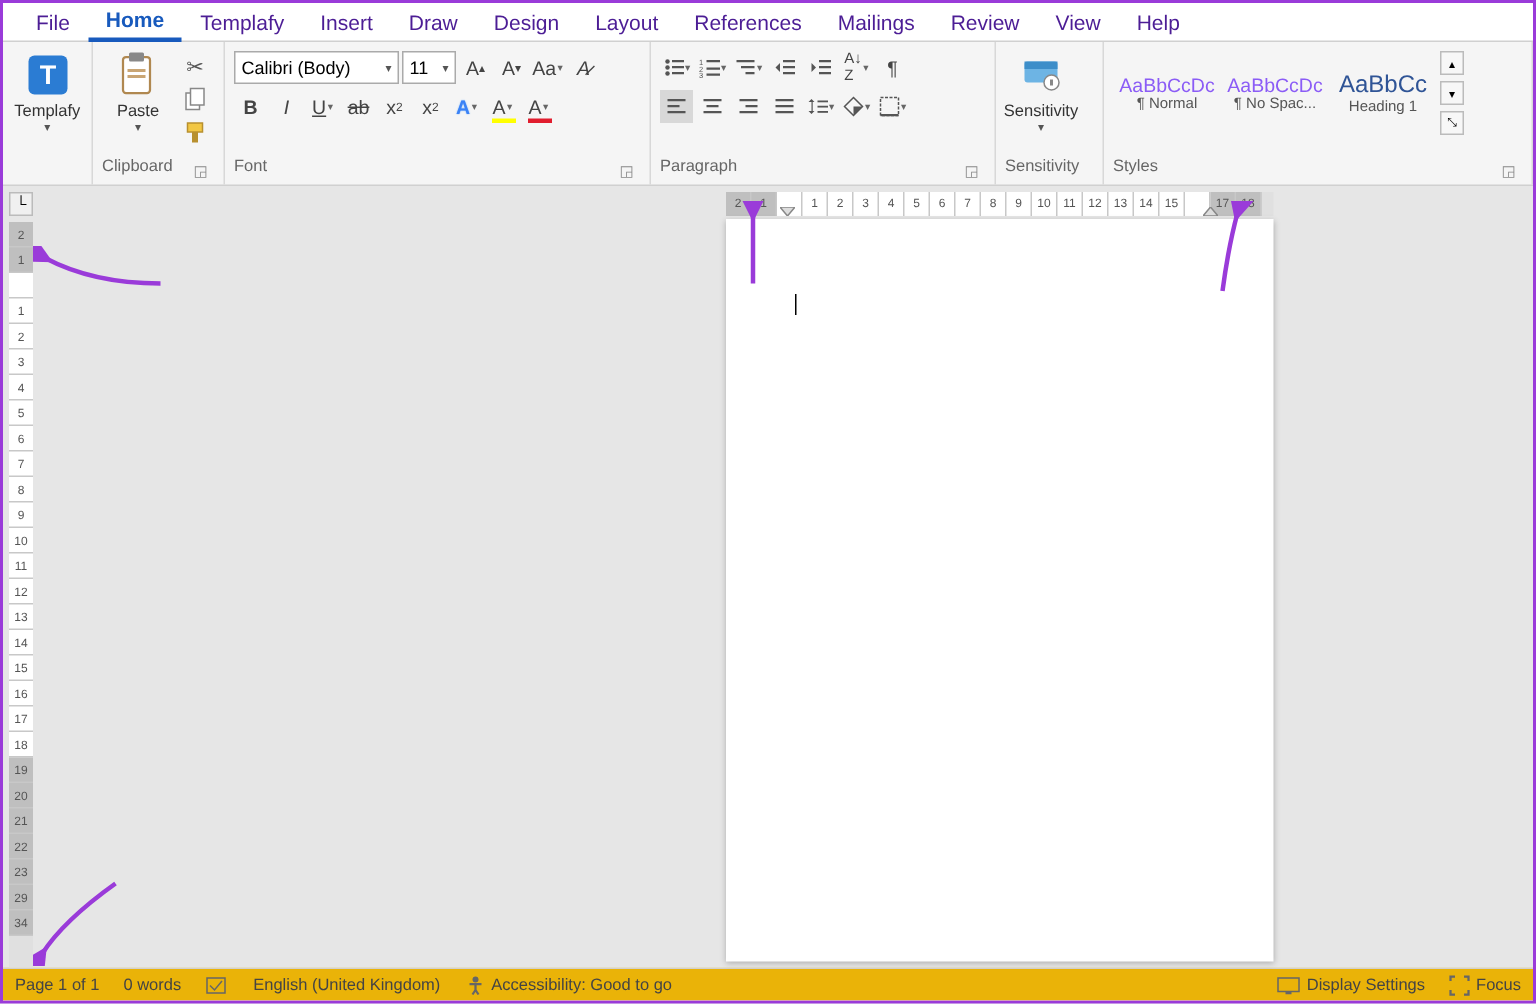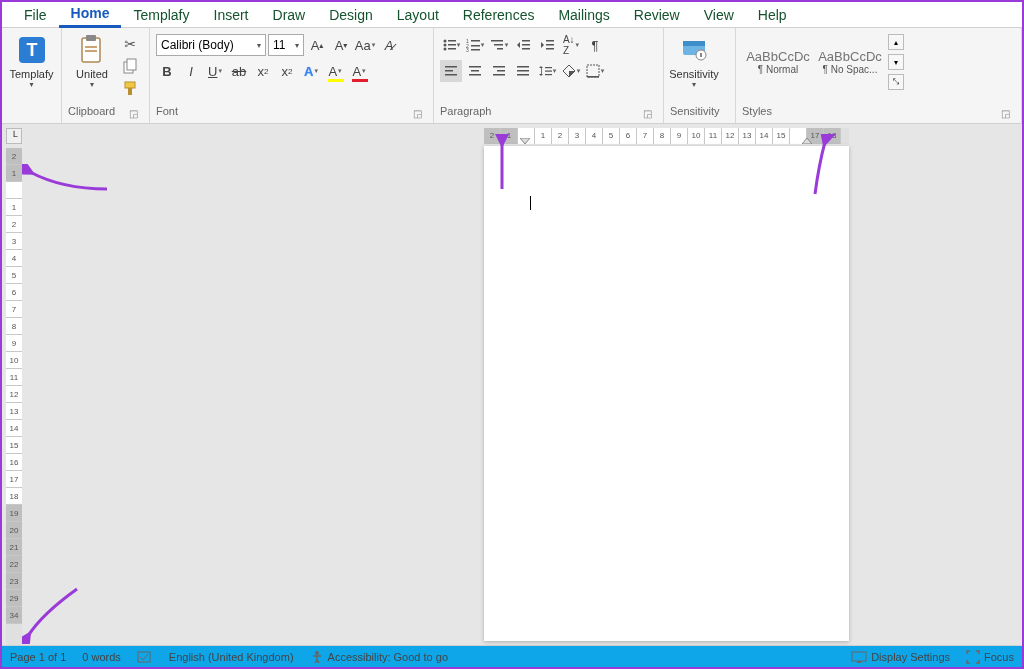--- a/index.html
+++ b/index.html
@@ -1,19 +1,19 @@
 <!DOCTYPE html>
 <html><head>
 <meta charset="utf-8">
 <style>
   * { box-sizing: border-box; margin: 0; padding: 0; }
   body { font-family: "Segoe UI", Arial, sans-serif; font-size: 12px; background: #fff; overflow: hidden; width:1024px; height:669px; border:2px solid #9a3bd9; }
   
   .tabs { display:flex; align-items:center; height:26px; background:#fff; border-bottom:1px solid #d0d0d0; padding-left:10px; gap:0; }
-  .tab { padding:4px 12px; color:#14532d; cursor:pointer; font-size:14px; }
+  .tab { padding:4px 12px; color:#4c1d95; cursor:pointer; font-size:14px; }
   .tab.active { color:#185abd; border-bottom:3px solid #185abd; font-weight:600; }
   
   .ribbon { display:flex; height:96px; background:#f5f5f5; border-bottom:1px solid #d0d0d0; }
   .group { border-right:1px solid #d8d8d8; padding:4px 6px 2px 6px; display:flex; flex-direction:column; position:relative; }
   .group-body { flex:1; display:flex; align-items:flex-start; gap:4px; }
   .group-label { text-align:left; font-size:11px; color:#666; height:16px; position:relative; }
   .launcher { position:absolute; right:2px; bottom:1px; width:12px; height:12px; color:#888; font-size:10px; cursor:pointer; }
   
   .bigbtn { display:flex; flex-direction:column; align-items:center; justify-content:flex-start; width:48px; padding-top:2px; cursor:pointer; }
   .bigbtn .icon { width:32px; height:32px; display:flex; align-items:center; justify-content:center; }
@@ -28,21 +28,21 @@
   .fontcombo { width:110px; height:22px; border:1px solid #aaa; background:#fff; font-size:12px; padding:2px 4px; display:flex; align-items:center; justify-content:space-between;}
   .sizecombo { width:36px; height:22px; border:1px solid #aaa; background:#fff; font-size:12px; padding:2px 4px; display:flex; align-items:center; justify-content:space-between;}
   .ibtn { width:22px; height:22px; display:flex; align-items:center; justify-content:center; color:#444; font-size:13px; cursor:pointer;}
   .ibtn.split::after { content:"▾"; font-size:7px; margin-left:1px; color:#666;}
   .colorbar { width:16px; height:3px; display:block; }
   
   .pararow { display:flex; gap:2px; }
   
   .styles { display:flex; align-items:flex-start; gap:0; padding-top:2px;}
   .stylecard { width:72px; height:56px; border:1px solid transparent; display:flex; flex-direction:column; align-items:center; justify-content:center; cursor:pointer; }
-  .preview { font-size:13px; color:#737373; }
+  .preview { font-size:13px; color:#8b5cf6; }
   .preview.heading { color:#2f5496; font-size:16px; }
   .stylename { font-size:10px; color:#555; margin-top:0;}
   .stylesmore { width:16px; display:flex; flex-direction:column; justify-content:space-between; height:56px; margin-left:2px;}
   .scrbtn { width:16px; height:16px; border:1px solid #bbb; background:#f7f7f7; font-size:8px; display:flex;align-items:center;justify-content:center; cursor:pointer;}
   
   .workarea { position:relative; height: calc(669px - 4px - 26px - 96px - 22px); background:#e6e6e6; }
   
   .tabstop { position:absolute; left:4px; top:4px; width:16px; height:16px; background:#f0f0f0; border:1px solid #bbb; font-size:10px; display:flex; align-items:center; justify-content:center; cursor:pointer;}
   
   .hruler { position:absolute; left:482px; top:4px; height:16px; width:365px; background:#e0e0e0; font-size:8px; color:#555; overflow:hidden; white-space:nowrap; display:flex; align-items:center;}
@@ -54,21 +54,21 @@
   
   .vruler { position:absolute; left:4px; top:24px; width:16px; bottom:0; background:#e0e0e0; font-size:8px; color:#555; overflow:hidden;}
   .vruler .vtick { height:17px; text-align:center; border-bottom:1px solid #c8c8c8; line-height:17px;}
   .vruler .margin { background:#bfbfbf;}
   
   .page { position:absolute; left:482px; top:22px; width:365px; bottom:4px; background:#fff; box-shadow:0 1px 4px rgba(0,0,0,0.25); }
   .cursor { position:absolute; left:46px; top:50px; width:1px; height:14px; background:#000;}
   
   .arrow { position:absolute; pointer-events:none; }
   
-  .status { height:22px; background:#0ea5e9; border-top:1px solid #d0d0d0; display:flex; align-items:center; font-size:11px; color:#444; padding:0 8px; gap:16px;}
+  .status { height:22px; background:#eab308; border-top:1px solid #d0d0d0; display:flex; align-items:center; font-size:11px; color:#444; padding:0 8px; gap:16px;}
   .status .spacer { flex:1; }
   .status .sbtn { display:flex; align-items:center; gap:4px; cursor:pointer;}
   
   svg { display:block; }
 </style>
 </head>
 <body>
 
 <div class="tabs">
   <div class="tab">File</div>
@@ -107,21 +107,21 @@
     <div class="group-body">
       <div class="bigbtn">
         <div class="icon">
           <svg width="28" height="32">
               <rect x="4" y="4" width="18" height="24" rx="2" fill="#fff" stroke="#b08850" stroke-width="1.5"></rect>
               <rect x="8" y="1" width="10" height="6" rx="1" fill="#888"></rect>
               <rect x="7" y="12" width="12" height="2" fill="#c9a574"></rect>
               <rect x="7" y="16" width="12" height="2" fill="#c9a574"></rect>
             </svg>
         </div>
-        <div class="lbl">United</div>
+        <div class="lbl">Paste</div>
         <div class="chev">▾</div>
       </div>
       <div class="clip-side">
         <div class="smallico">✂</div>
         <div class="smallico">
           <svg width="16" height="16">
               <rect x="2" y="4" width="9" height="11" fill="#fff" stroke="#888"></rect>
               <rect x="5" y="1" width="9" height="11" fill="#fff" stroke="#888"></rect>
             </svg>
         </div>
@@ -312,20 +312,24 @@
   <div class="group" style="flex:1">
     <div class="group-body">
       <div class="styles">
         <div class="stylecard">
           <div class="preview">AaBbCcDc</div>
           <div class="stylename">¶ Normal</div>
         </div>
         <div class="stylecard">
           <div class="preview">AaBbCcDc</div>
           <div class="stylename">¶ No Spac...</div>
+        </div>
+        <div class="stylecard">
+          <div class="preview heading">AaBbCc</div>
+          <div class="stylename">Heading 1</div>
         </div>
         <div class="stylesmore">
           <div class="scrbtn">▴</div>
           <div class="scrbtn">▾</div>
           <div class="scrbtn">⤡</div>
         </div>
       </div>
     </div>
     <div class="group-label"><span>Styles</span><span class="launcher">◲</span></div>
   </div>

